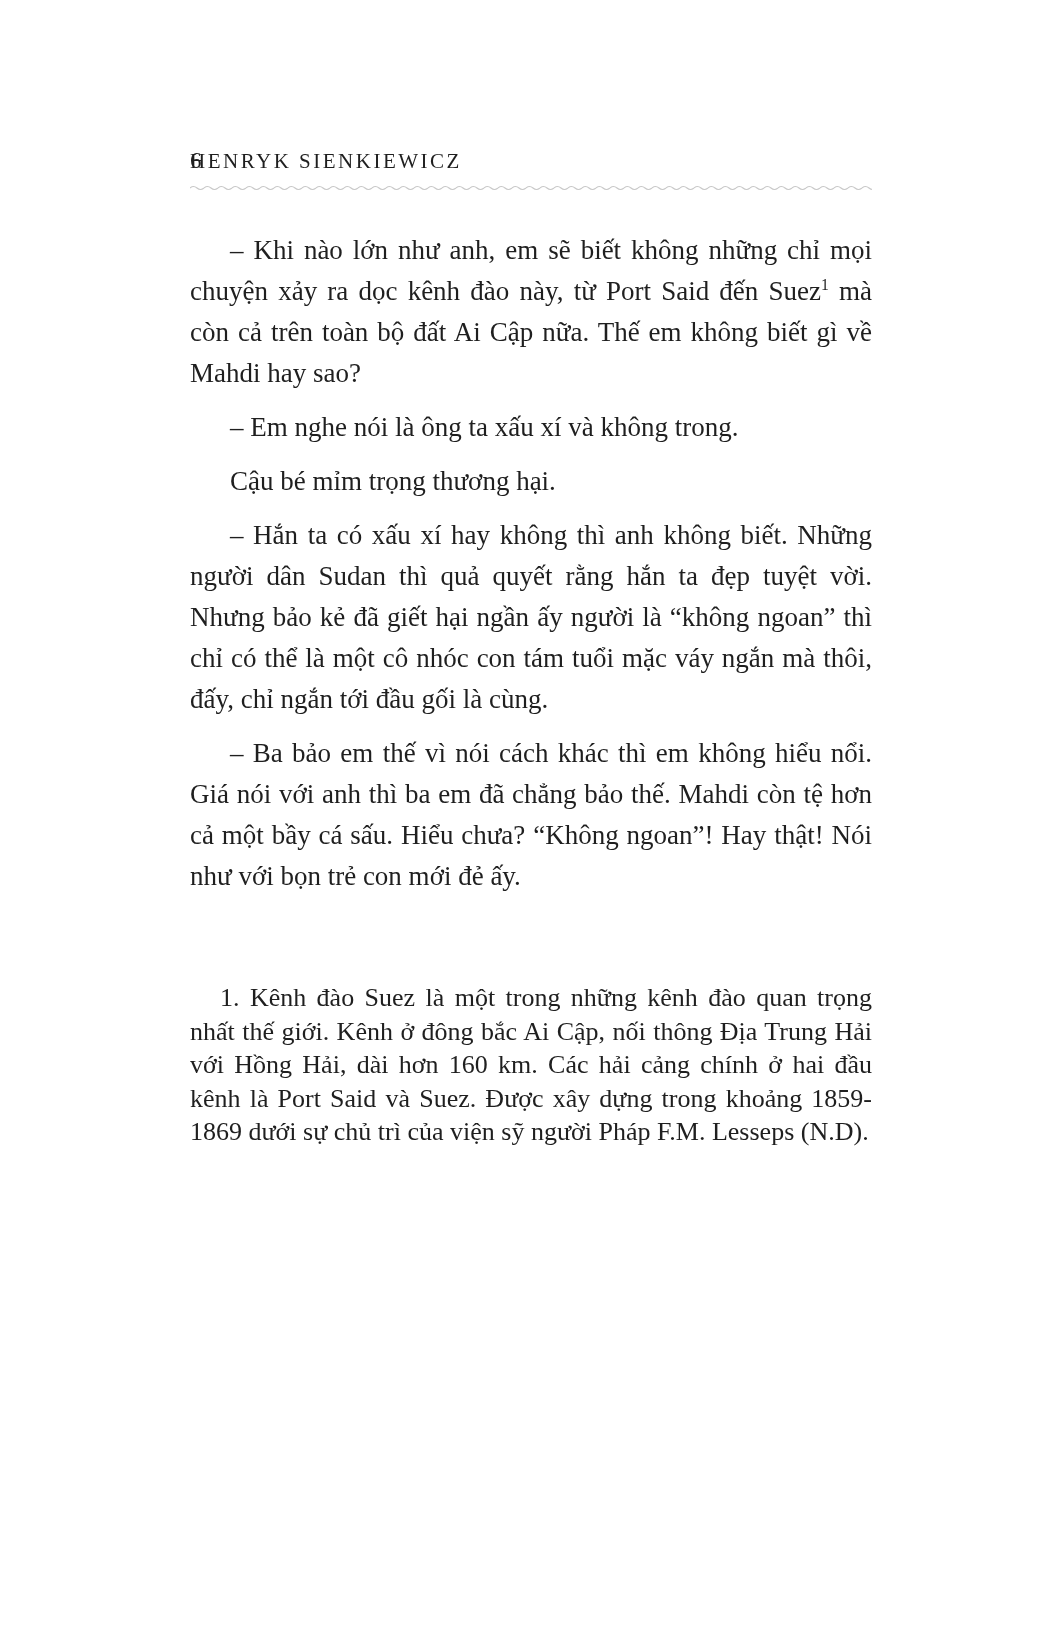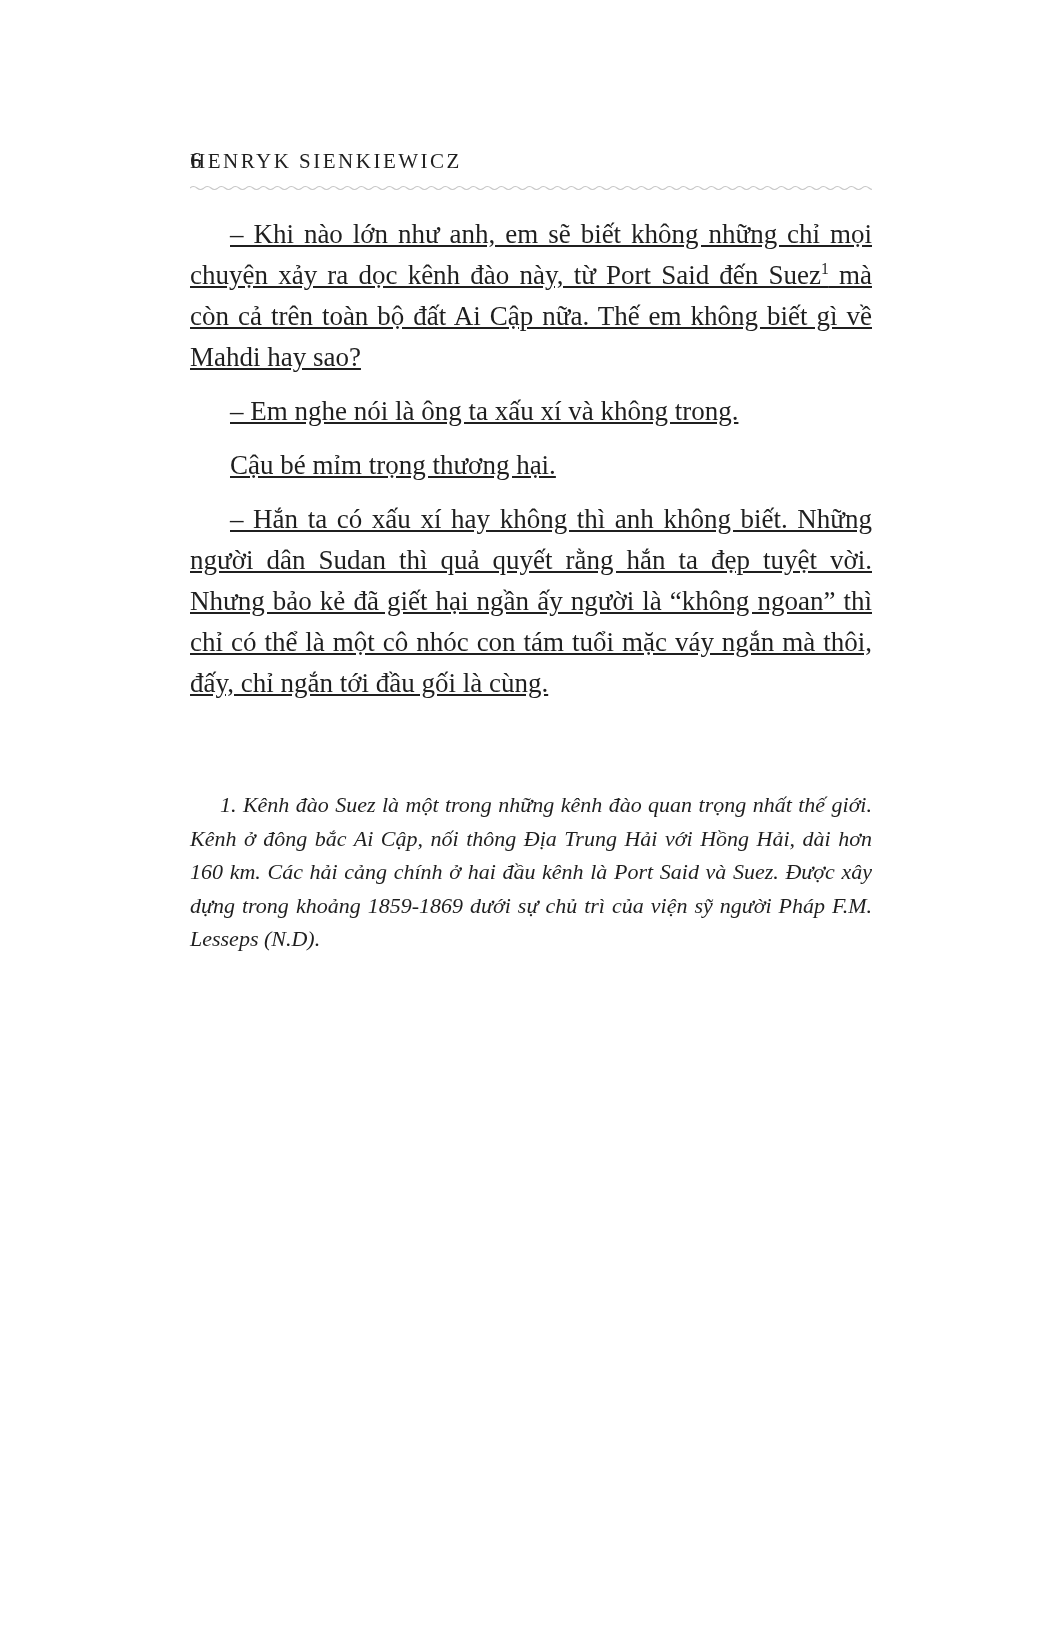--- a/index.html
+++ b/index.html
@@ -37,44 +37,42 @@
     padding-top: 3px;
   }
   .wave-rule {
     display: block;
     width: 100%;
     height: 8px;
     margin-top: 6px;
   }
   .wave-rule path { stroke: var(--divider); }
   .body-text {
-    margin-top: 22px;
-    text-decoration: underline;
+    margin-top: 38px;
   }
   .para {
     font-size: 27px;
     line-height: 41px;
     text-align: justify;
     text-indent: 40px;
     margin-bottom: 13px;
   }
   .para sup {
     font-size: 0.58em;
     line-height: 0;
     vertical-align: super;
   }
   .footnote {
     margin-top: 84px;
   }
   .footnote-text {
-    font-size: 22px;
+    font-size: 26px;
     line-height: 33.5px;
     text-align: justify;
     text-indent: 30px;
-    font-style: italic;
   }
 </style>
 </head>
 <body>
 
 <div class="page">
 
   <header class="page-header">
     <span class="page-number">6</span>
     <span class="running-head">HENRYK SIENKIEWICZ</span>
@@ -87,19 +85,20 @@
       </pattern>
     </defs>
     <rect width="682" height="8" fill="url(#wavepat)"></rect>
   </svg>
 
   <main class="body-text">
       <p class="para">– Khi nào lớn như anh, em sẽ biết không những chỉ mọi chuyện xảy ra dọc kênh đào này, từ Port Said đến Suez<sup>1</sup> mà còn cả trên toàn bộ đất Ai Cập nữa. Thế em không biết gì về Mahdi hay sao?</p>
       <p class="para">– Em nghe nói là ông ta xấu xí và không trong.</p>
       <p class="para">Cậu bé mỉm trọng thương hại.</p>
       <p class="para">– Hắn ta có xấu xí hay không thì anh không biết. Những người dân Sudan thì quả quyết rằng hắn ta đẹp tuyệt vời. Nhưng bảo kẻ đã giết hại ngần ấy người là “không ngoan” thì chỉ có thể là một cô nhóc con tám tuổi mặc váy ngắn mà thôi, đấy, chỉ ngắn tới đầu gối là cùng.</p>
+      <p class="para">– Ba bảo em thế vì nói cách khác thì em không hiểu nổi. Giá nói với anh thì ba em đã chẳng bảo thế. Mahdi còn tệ hơn cả một bầy cá sấu. Hiểu chưa? “Không ngoan”! Hay thật! Nói như với bọn trẻ con mới đẻ ấy.</p>
     </main>
 
   <footer class="footnote">
     <p class="footnote-text">1. Kênh đào Suez là một trong những kênh đào quan trọng nhất thế giới. Kênh ở đông bắc Ai Cập, nối thông Địa Trung Hải với Hồng Hải, dài hơn 160 km. Các hải cảng chính ở hai đầu kênh là Port Said và Suez. Được xây dựng trong khoảng 1859-1869 dưới sự chủ trì của viện sỹ người Pháp F.M. Lesseps (N.D).</p>
   </footer>
 
 </div>
 
 </body></html>

